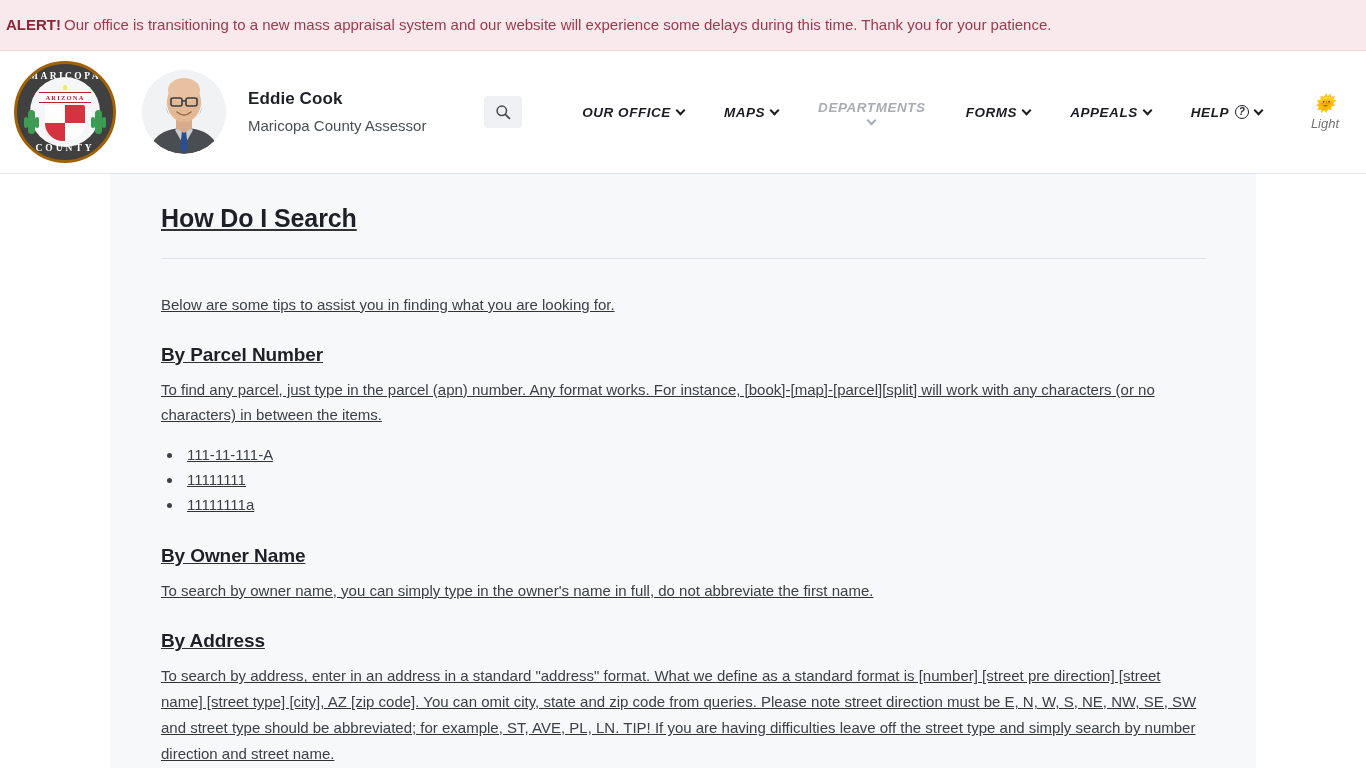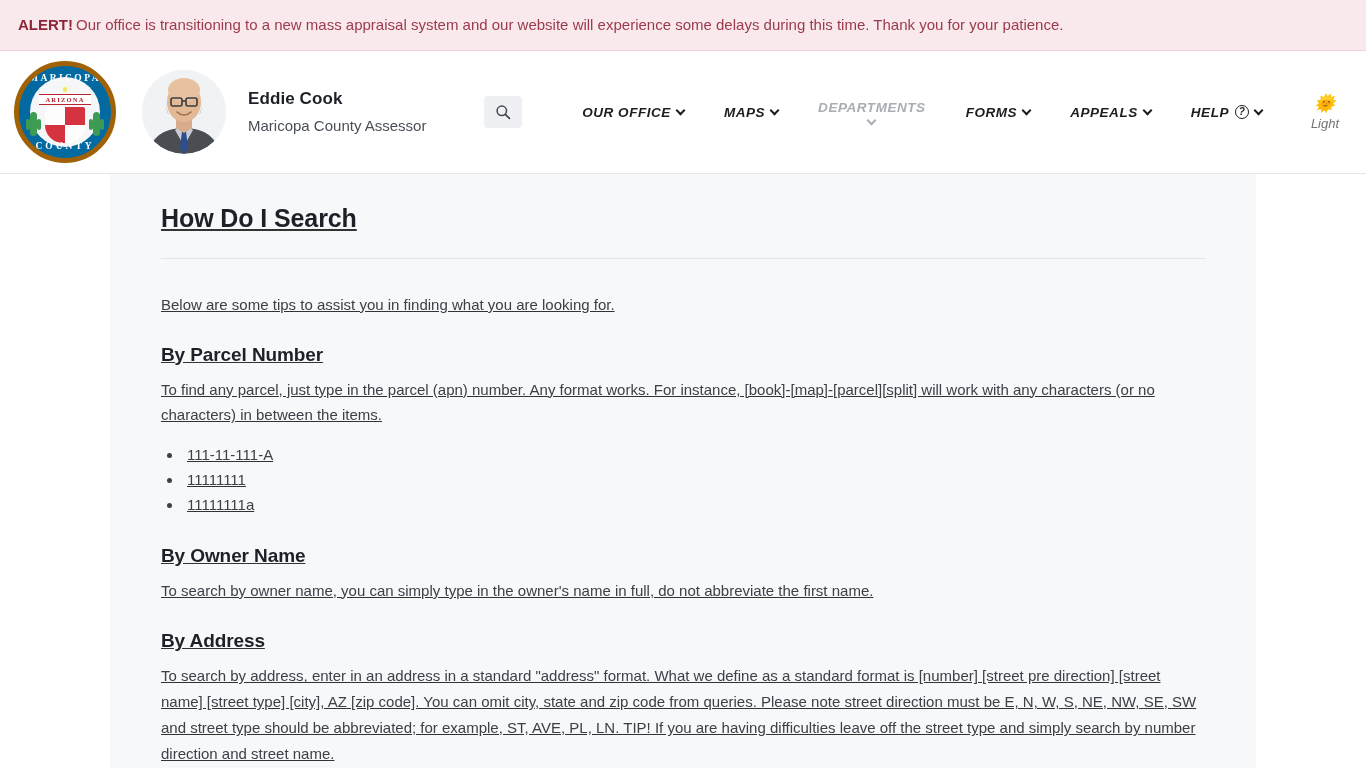--- a/index.html
+++ b/index.html
@@ -19,21 +19,21 @@
     -webkit-font-smoothing: antialiased;
   }
 
   
   .alert-bar {
     height: 51px;
     background: #fae9ec;
     border-bottom: 1px solid #f0d4da;
     display: flex;
     align-items: center;
-    padding: 0 18px;
+    padding: 0 6px;
   }
   .alert-text {
     font-size: 15px;
     color: #9b3a4d;
     line-height: 1.3;
     white-space: nowrap;
   }
   .alert-strong {
     font-weight: bold;
     color: #8d2638;
@@ -55,22 +55,22 @@
     display: flex;
     align-items: center;
     flex: 0 0 auto;
   }
 
   
   .seal {
     width: 102px;
     height: 102px;
     border-radius: 50%;
-    background: #0369a1;
-    border: 5px solid #a16207;
+    background: #404040;
+    border: 3px solid #a16207;
     position: relative;
     overflow: hidden;
     flex: 0 0 auto;
   }
   .seal-inner {
     position: absolute;
     left: 50%; top: 50%;
     transform: translate(-50%, -50%);
     width: 70px; height: 70px;
     border-radius: 50%;

